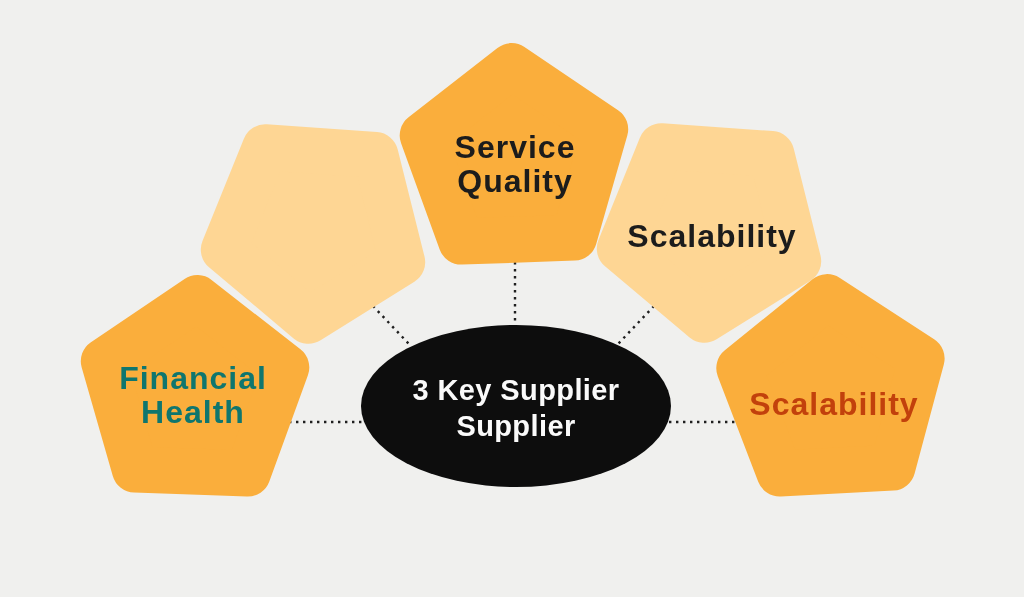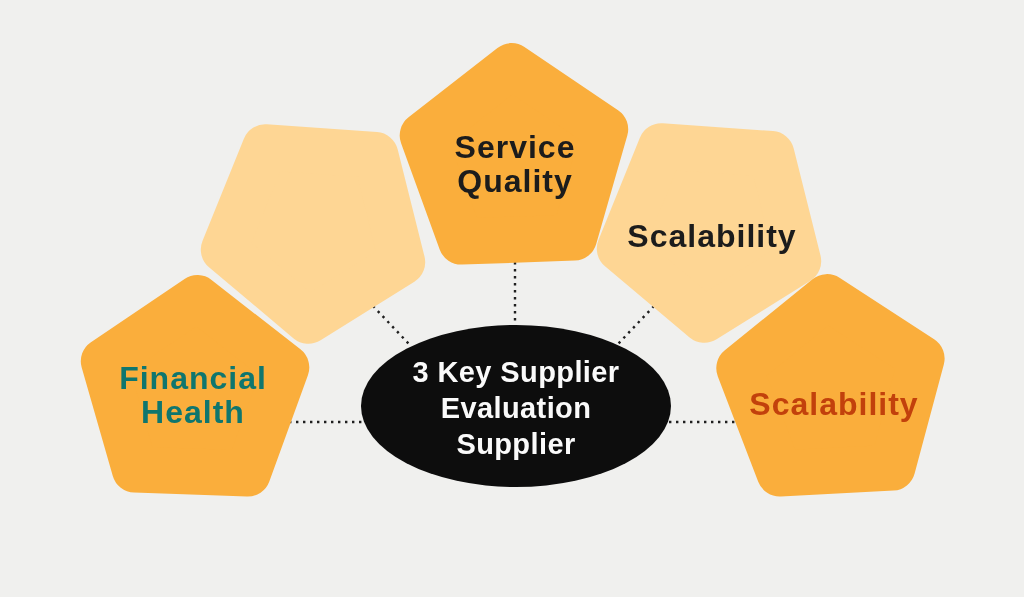--- a/index.html
+++ b/index.html
@@ -86,16 +86,15 @@
     <span>Health</span>
   </div>
 
   <div class="plabel" id="lbl-scalability" style="color: #c2410c;">
     <span>Scalability</span>
 
   </div>
 
   <div class="center-label" style="color: rgb(250, 250, 250);">
     <span>3 Key Supplier</span>
-    <span>Evaluation</span>
     <span>Supplier</span>
   </div>
 </div>
 
 </body></html>

